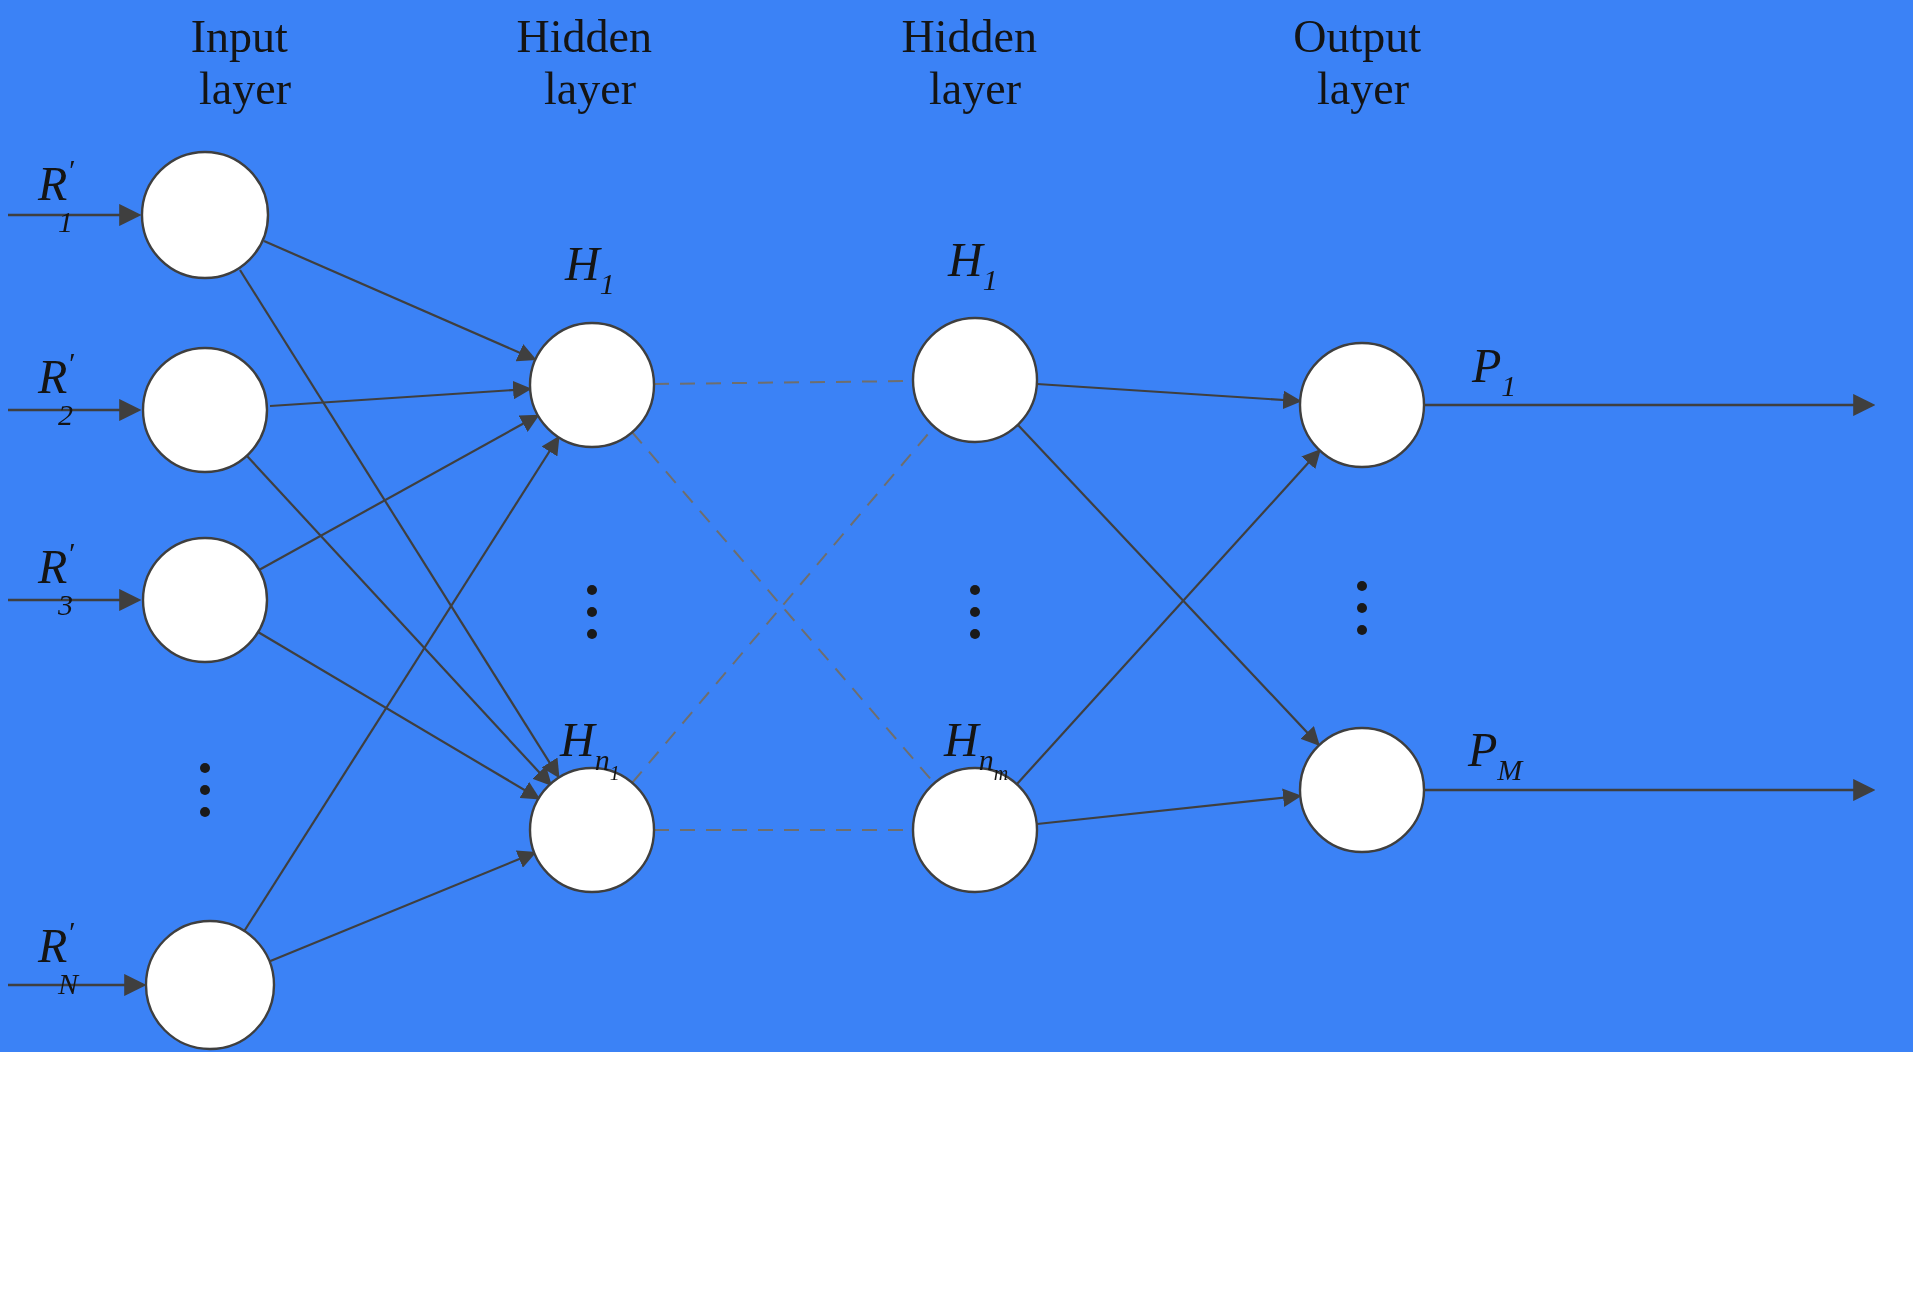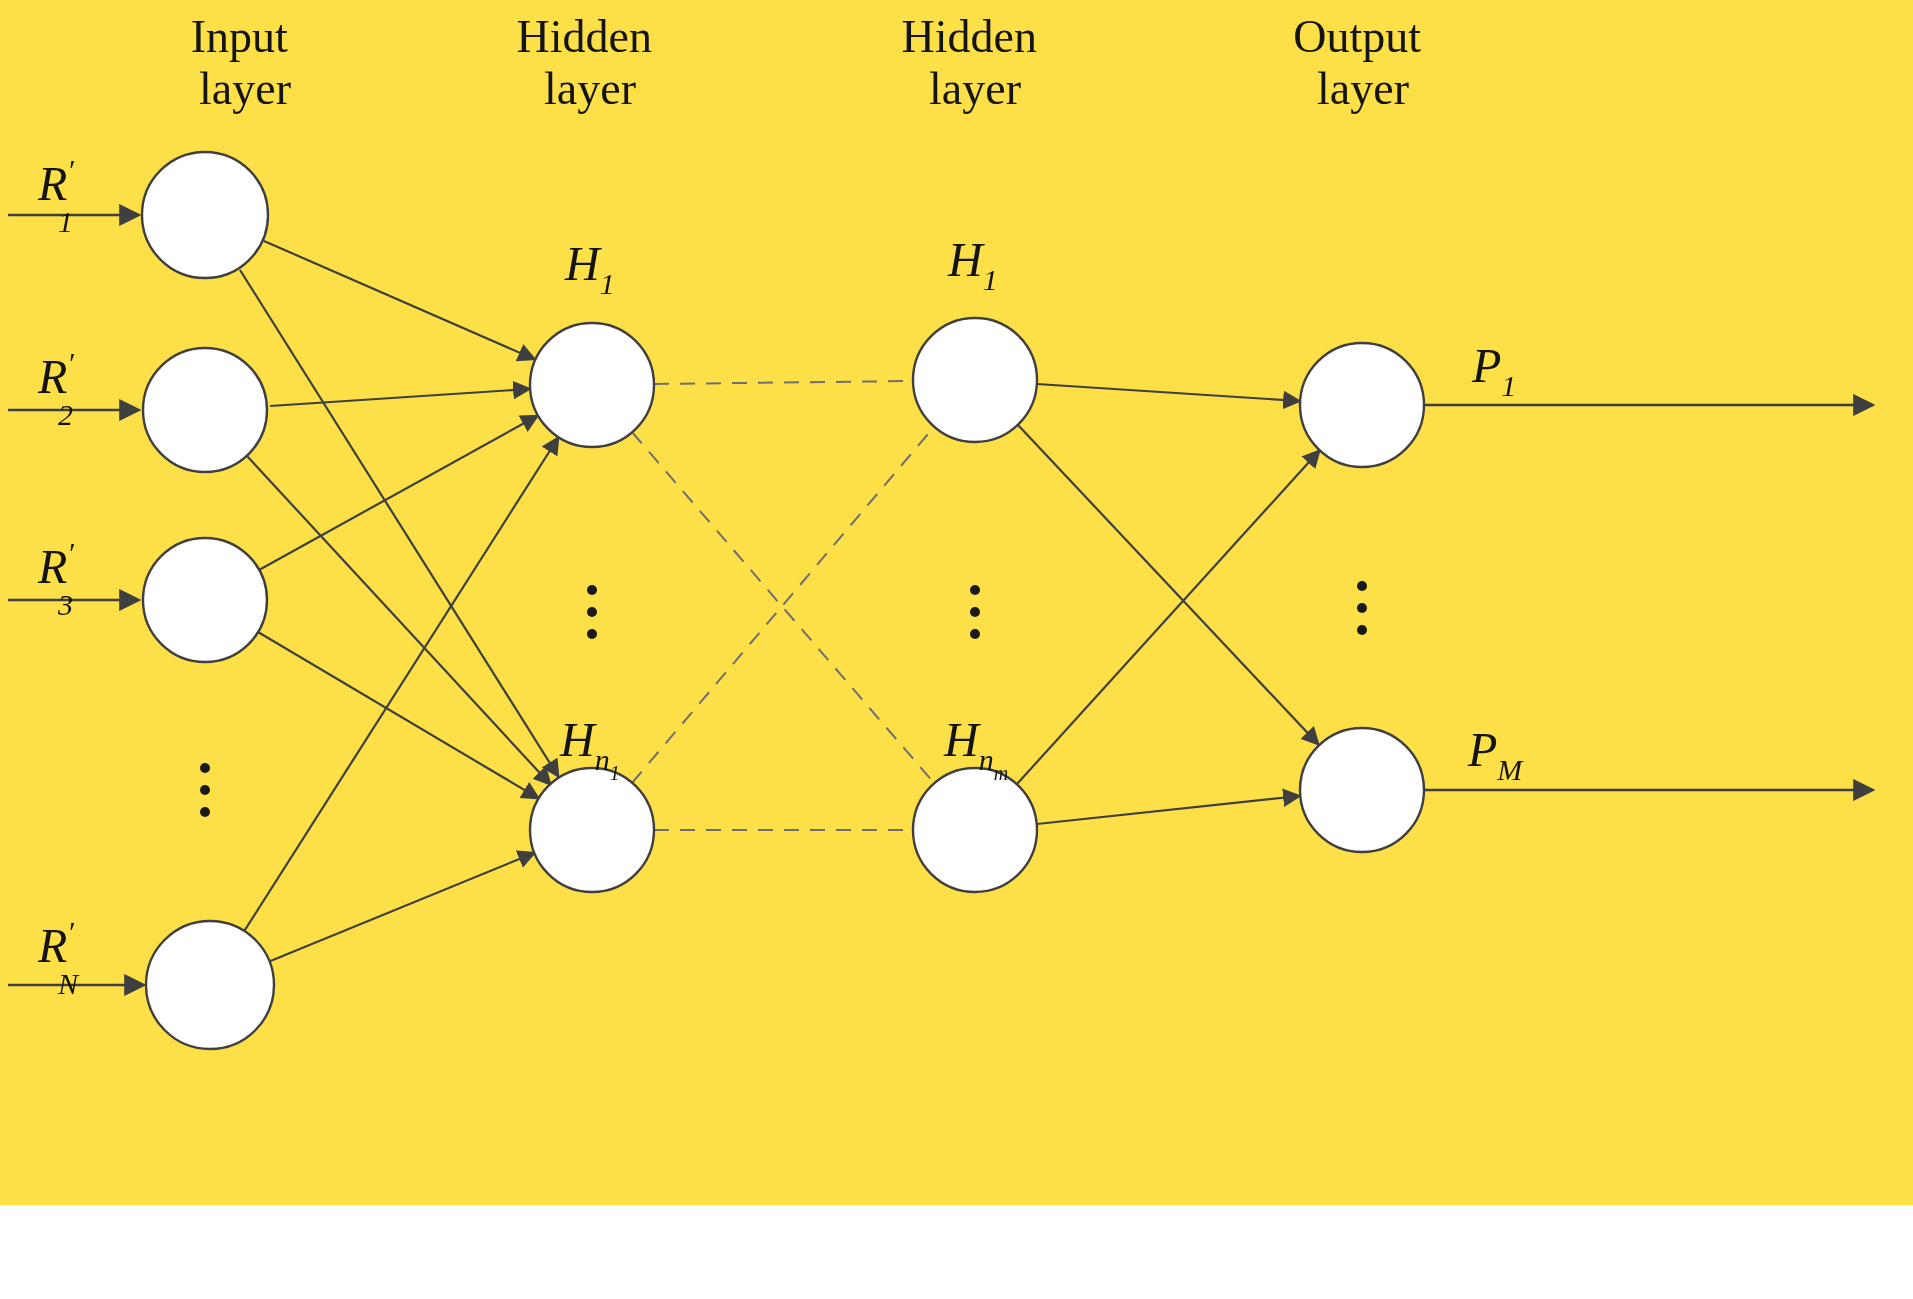--- a/index.html
+++ b/index.html
@@ -1,16 +1,16 @@
 <!DOCTYPE html>
 <html style="--stroke: #3f3f3f; --dashed: #6e6e6e;"><head>
 <meta charset="utf-8">
 <style>
   html, body { margin: 0; padding: 0; background: #ffffff; }
-  .stage { width: 1913px; height: 1205px; position: relative; background: #fde047; }
+  .stage { width: 1913px; height: 1052px; position: relative; background: #3b82f6; }
   svg { display: block; }
   .solid   { stroke: var(--stroke, #3f3f3f); stroke-width: 2.2; fill: none; }
   .inarrow { stroke: var(--stroke, #3f3f3f); stroke-width: 2.6; fill: none; }
   .dashed  { stroke: var(--dashed, #6e6e6e); stroke-width: 2;   fill: none; stroke-dasharray: 15 11; }
   .node    { fill: #ffffff; stroke: var(--stroke, #3f3f3f); stroke-width: 2.4; }
   .hdr  { font-family: "Liberation Serif", serif; font-size: 46px; fill: #141414; text-anchor: middle; }
   .math { font-family: "Liberation Serif", serif; font-style: italic; font-size: 48px; fill: #141414; }
   .sub    { font-size: 30px; }
   .subsub { font-size: 20px; }
   .sup    { font-size: 30px; }

